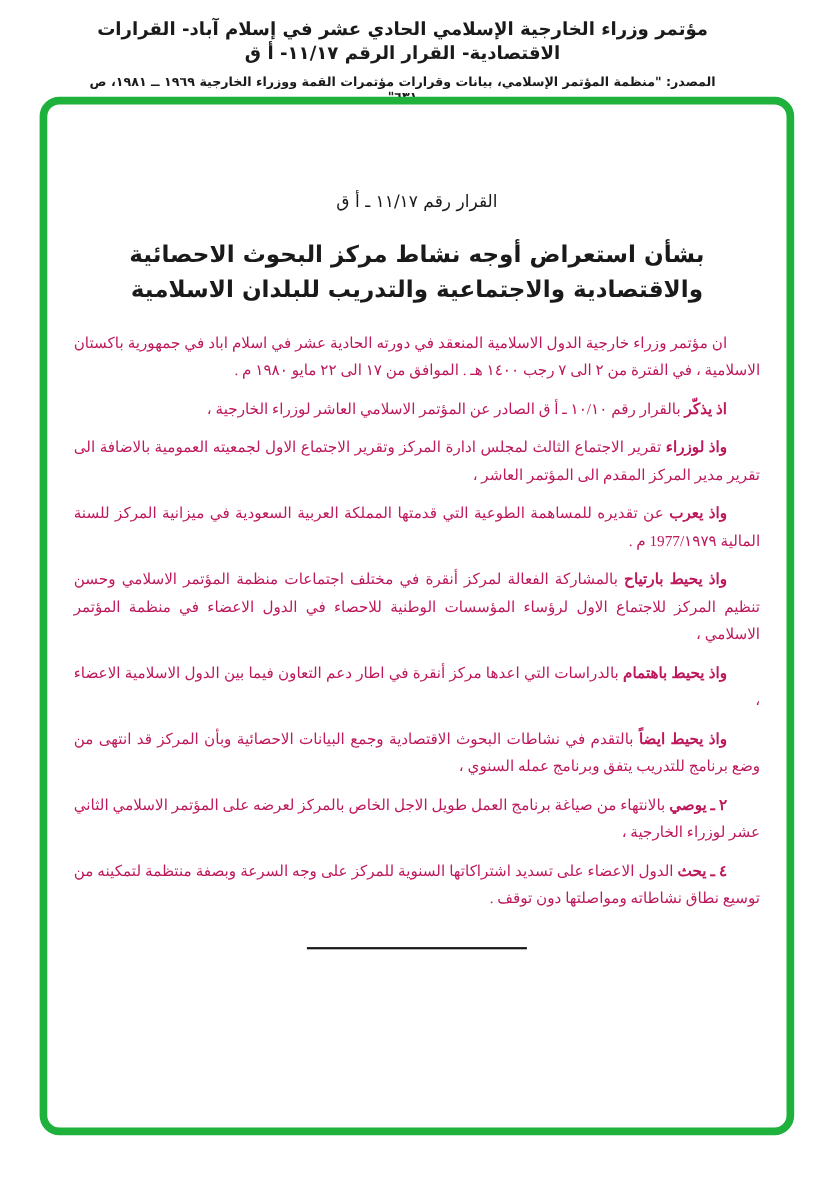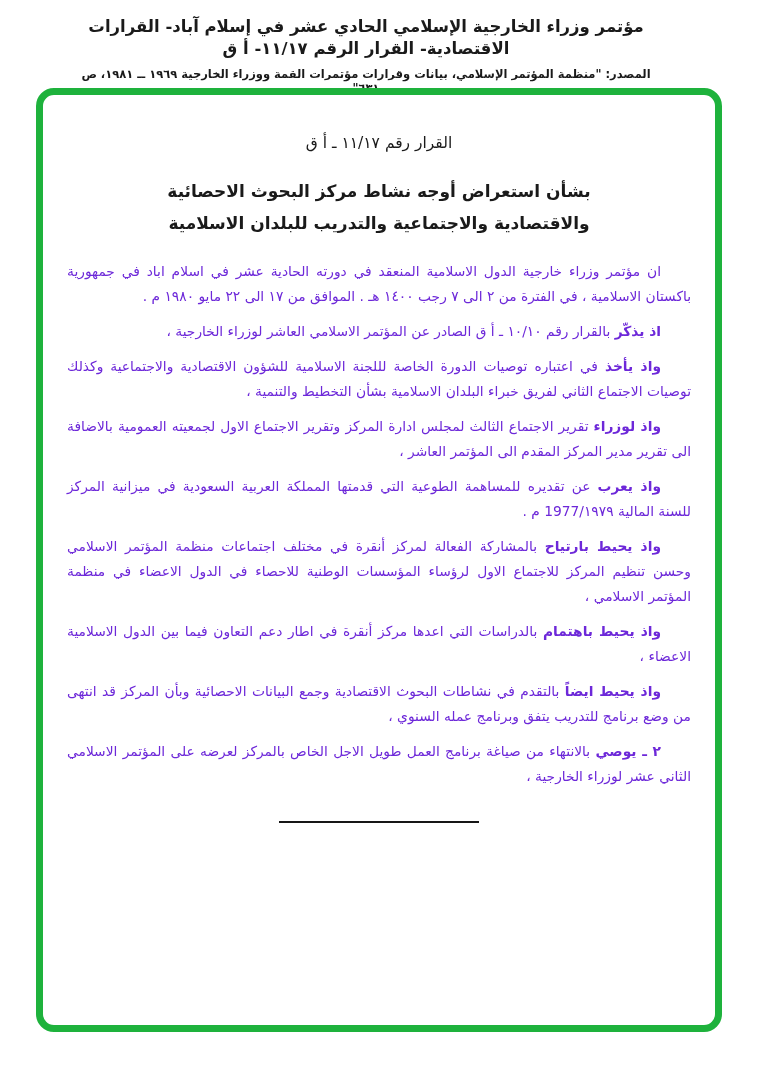--- a/index.html
+++ b/index.html
@@ -25,35 +25,35 @@
 
   
   .frame {
     position: absolute; left: 36px; top: 88px;
     width: 672px; height: 930px;
     border: 7px solid #1eb23c; border-radius: 18px;
     box-sizing: content-box;
     padding: 0; overflow: hidden;
     background: #fff;
   }
-  .frame-inner { padding: 38px 24px 0 24px; direction: rtl; }
+  .frame-inner { padding: 38px 24px 0 24px; direction: rtl; margin-top: 40px; }
 
   .res-num {
     text-align: center; font-size: 15.5px; line-height: 20px;
     direction: rtl;
   }
   .doc-title {
-    text-align: center; font-weight: bold; font-size: 17px;
+    text-align: center; font-weight: bold; font-size: 21px;
     line-height: 32px; margin-top: 22px; direction: rtl;
   }
 
   .doc-body {
     direction: rtl; text-align: justify;
     font-size: 13.8px; line-height: 25px;
-    margin-top: 20px; color: #6d28d9;
+    margin-top: 20px; color: #be185d; font-family: Liberation Serif, serif;
   }
   .para { margin: 0 0 10px 0; text-indent: 30px; }
   .para .lead { font-weight: 700; }
 
   .divider {
     width: 200px; height: 2px; background: #161616;
     margin: 32px auto 0 auto;
   }
 </style>
 </head>
@@ -72,27 +72,27 @@
       <div class="res-num">القرار رقم ١١/١٧ ـ أ ق</div>
 
       <div class="doc-title">
         <div>بشأن استعراض أوجه نشاط مركز البحوث الاحصائية</div>
         <div>والاقتصادية والاجتماعية والتدريب للبلدان الاسلامية</div>
       </div>
 
       <div class="doc-body">
         <p class="para"><b class="lead"></b> <span>ان مؤتمر وزراء خارجية الدول الاسلامية المنعقد في دورته الحادية عشر في اسلام اباد في جمهورية باكستان الاسلامية ، في الفترة من ٢ الى ٧ رجب ١٤٠٠ هـ . الموافق من ١٧ الى ٢٢ مايو ١٩٨٠ م .</span></p>
         <p class="para"><b class="lead">اذ يذكّر</b> <span>بالقرار رقم ١٠/١٠ ـ أ ق الصادر عن المؤتمر الاسلامي العاشر لوزراء الخارجية ،</span></p>
-        <p class="para"><b class="lead">واذ يأخذ</b> <span>في اعتباره توصيات الدورة الخاصة لللجنة الاسلامية للشؤون الاقتصادية والاجتماعية وكذلك توصيات الاجتماع الثاني لفريق خبراء البلدان الاسلامية بشأن التخطيط والتنمية ،</span></p>
         <p class="para"><b class="lead">واذ لوزراء</b> <span>تقرير الاجتماع الثالث لمجلس ادارة المركز وتقرير الاجتماع الاول لجمعيته العمومية بالاضافة الى تقرير مدير المركز المقدم الى المؤتمر العاشر ،</span></p>
         <p class="para"><b class="lead">واذ يعرب</b> <span>عن تقديره للمساهمة الطوعية التي قدمتها المملكة العربية السعودية في ميزانية المركز للسنة المالية 1977/١٩٧٩ م .</span></p>
         <p class="para"><b class="lead">واذ يحيط بارتياح</b> <span>بالمشاركة الفعالة لمركز أنقرة في مختلف اجتماعات منظمة المؤتمر الاسلامي وحسن تنظيم المركز للاجتماع الاول لرؤساء المؤسسات الوطنية للاحصاء في الدول الاعضاء في منظمة المؤتمر الاسلامي ،</span></p>
         <p class="para"><b class="lead">واذ يحيط باهتمام</b> <span>بالدراسات التي اعدها مركز أنقرة في اطار دعم التعاون فيما بين الدول الاسلامية الاعضاء ،</span></p>
         <p class="para"><b class="lead">واذ يحيط ايضاً</b> <span>بالتقدم في نشاطات البحوث الاقتصادية وجمع البيانات الاحصائية وبأن المركز قد انتهى من وضع برنامج للتدريب يتفق وبرنامج عمله السنوي ،</span></p>
         <p class="para"><b class="lead">٢ ـ يوصي</b> <span>بالانتهاء من صياغة برنامج العمل طويل الاجل الخاص بالمركز لعرضه على المؤتمر الاسلامي الثاني عشر لوزراء الخارجية ،</span></p>
+        <p class="para"><b class="lead">٤ ـ يحث</b> <span>الدول الاعضاء على تسديد اشتراكاتها السنوية للمركز على وجه السرعة وبصفة منتظمة لتمكينه من توسيع نطاق نشاطاته ومواصلتها دون توقف .</span></p>
       </div>
 
       <div class="divider"></div>
 
     </div>
   </div>
 
 </div>
 
 </body></html>

